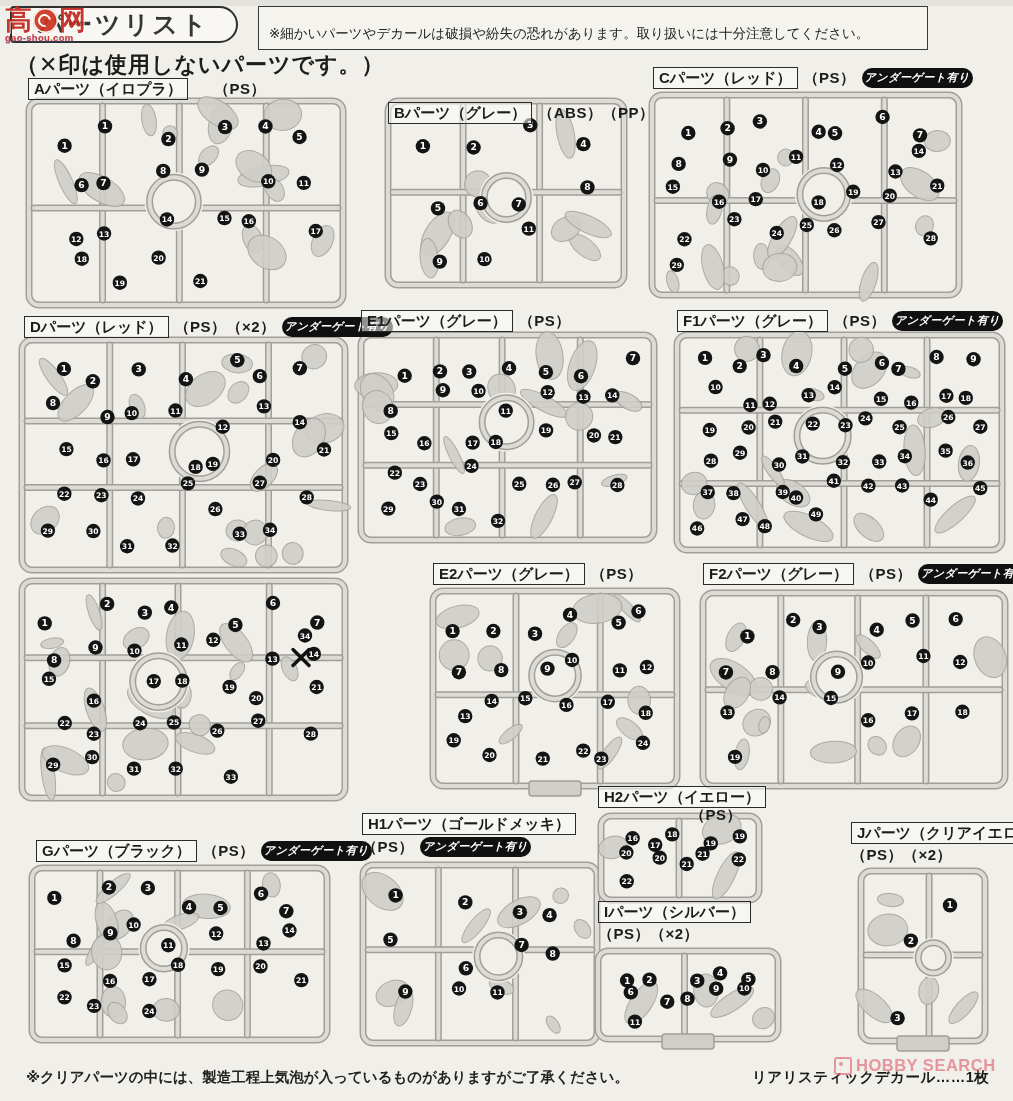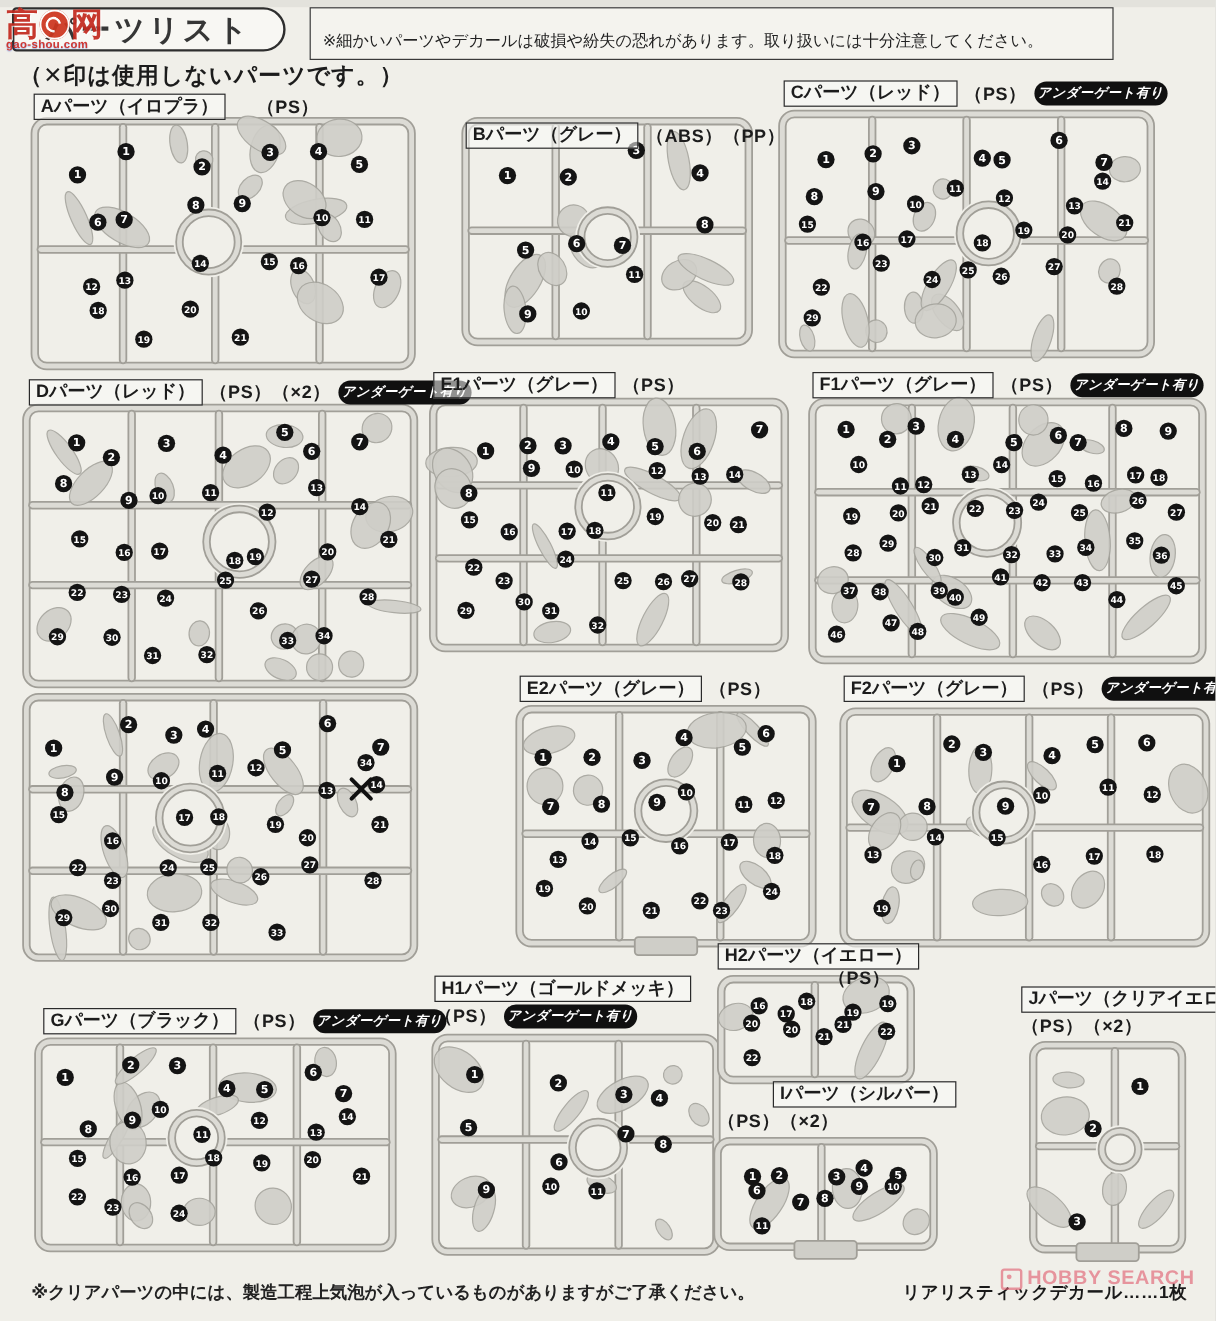--- a/index.html
+++ b/index.html
@@ -5,21 +5,21 @@
   html,body{margin:0;padding:0;background:#dddcd6;}
   .page{position:relative;width:1013px;height:1101px;background:#f0efe9;overflow:hidden;
         font-family:"Liberation Sans","DejaVu Sans",sans-serif;color:#1d1d1d;}
   .top-strip{position:absolute;left:0;top:0;width:100%;height:6px;background:#e3e2dc;}
   .title-box{position:absolute;left:10px;top:6px;width:224px;height:33px;border:2.4px solid #2e2e2e;
         border-radius:4px 19px 19px 4px;background:#f8f7f3;display:flex;align-items:center;
         justify-content:center;font-size:25px;font-weight:800;letter-spacing:3px;color:#363636;}
   .notice-box{position:absolute;left:258px;top:6px;width:648px;border:1.6px solid #3a3a3a;
         padding:17px 10px 4px;font-size:13.5px;line-height:1.55;color:#222;background:rgba(252,252,249,.35);}
   .notice-indent{padding-left:14px;}
-  .x-note{position:absolute;left:16px;top:50px;font-size:19px;font-weight:600;color:#1c1c1c;letter-spacing:1px;}
+  .x-note{position:absolute;left:16px;top:50px;font-size:22px;font-weight:600;color:#1c1c1c;letter-spacing:1px;}
   .sec-header{position:absolute;display:flex;align-items:center;gap:6px;font-size:15px;
         font-weight:600;color:#1c1c1c;white-space:nowrap;z-index:3;}
   .label-box{border:1.6px solid #2a2a2a;padding:0 5px;line-height:20px;background:rgba(252,252,249,.55);}
   .suffix{letter-spacing:.5px;}
   .ug-badge{background:#101010;color:#fff;font-size:11px;font-weight:700;font-style:italic;
         padding:2px 3px 3px;border-radius:10px;letter-spacing:.5px;}
   .runner-svg{position:absolute;overflow:visible;z-index:1;}
   .footer-note{position:absolute;left:26px;top:1068px;font-size:14.5px;font-weight:600;color:#222;}
   .decal-line{position:absolute;left:752px;top:1068px;font-size:14.5px;font-weight:700;color:#191919;letter-spacing:.5px;}
   
@@ -1647,21 +1647,21 @@
         </g>
         <g>
           <circle cx="141.82108739672975" cy="47.408461319059136" r="7.2" fill="#141414"></circle>
           <text x="141.82108739672975" y="50.408461319059136" text-anchor="middle" font-size="7.6" font-weight="bold" fill="#ffffff" font-family="&quot;DejaVu Sans&quot;,sans-serif">22</text>
         </g>
         <g>
           <circle cx="29.74632566684857" cy="69.32170057727333" r="7.2" fill="#141414"></circle>
           <text x="29.74632566684857" y="72.32170057727333" text-anchor="middle" font-size="7.6" font-weight="bold" fill="#ffffff" font-family="&quot;DejaVu Sans&quot;,sans-serif">22</text>
         </g>
       </svg>
-      <div class="sec-header" style="left: 598px; top: 901px; margin-left: 46px;">
+      <div class="sec-header" style="left: 598px; top: 901px;">
         <span class="label-box">Iパーツ（シルバー）</span>
       </div>
       <div class="sec-header" style="left: 598px; top: 925px;">
         <span class="suffix">（PS）（×2）</span>
       </div>
       <svg class="runner-svg" width="188" height="96" style="left: 594px; top: 947px;">
         <rect x="4" y="4" width="180" height="88" rx="10" fill="none" stroke="#a19f98" stroke-width="7" stroke-linecap="round"></rect>
         <rect x="4" y="4" width="180" height="88" rx="10" fill="none" stroke="#dcdbd5" stroke-width="4" stroke-linecap="round"></rect>
         <line x1="90.4961688797921" y1="9" x2="90.4961688797921" y2="87" fill="none" stroke="#a19f98" stroke-width="7" stroke-linecap="round"></line>
         <line x1="90.4961688797921" y1="9" x2="90.4961688797921" y2="87" fill="none" stroke="#dcdbd5" stroke-width="4" stroke-linecap="round"></line>

